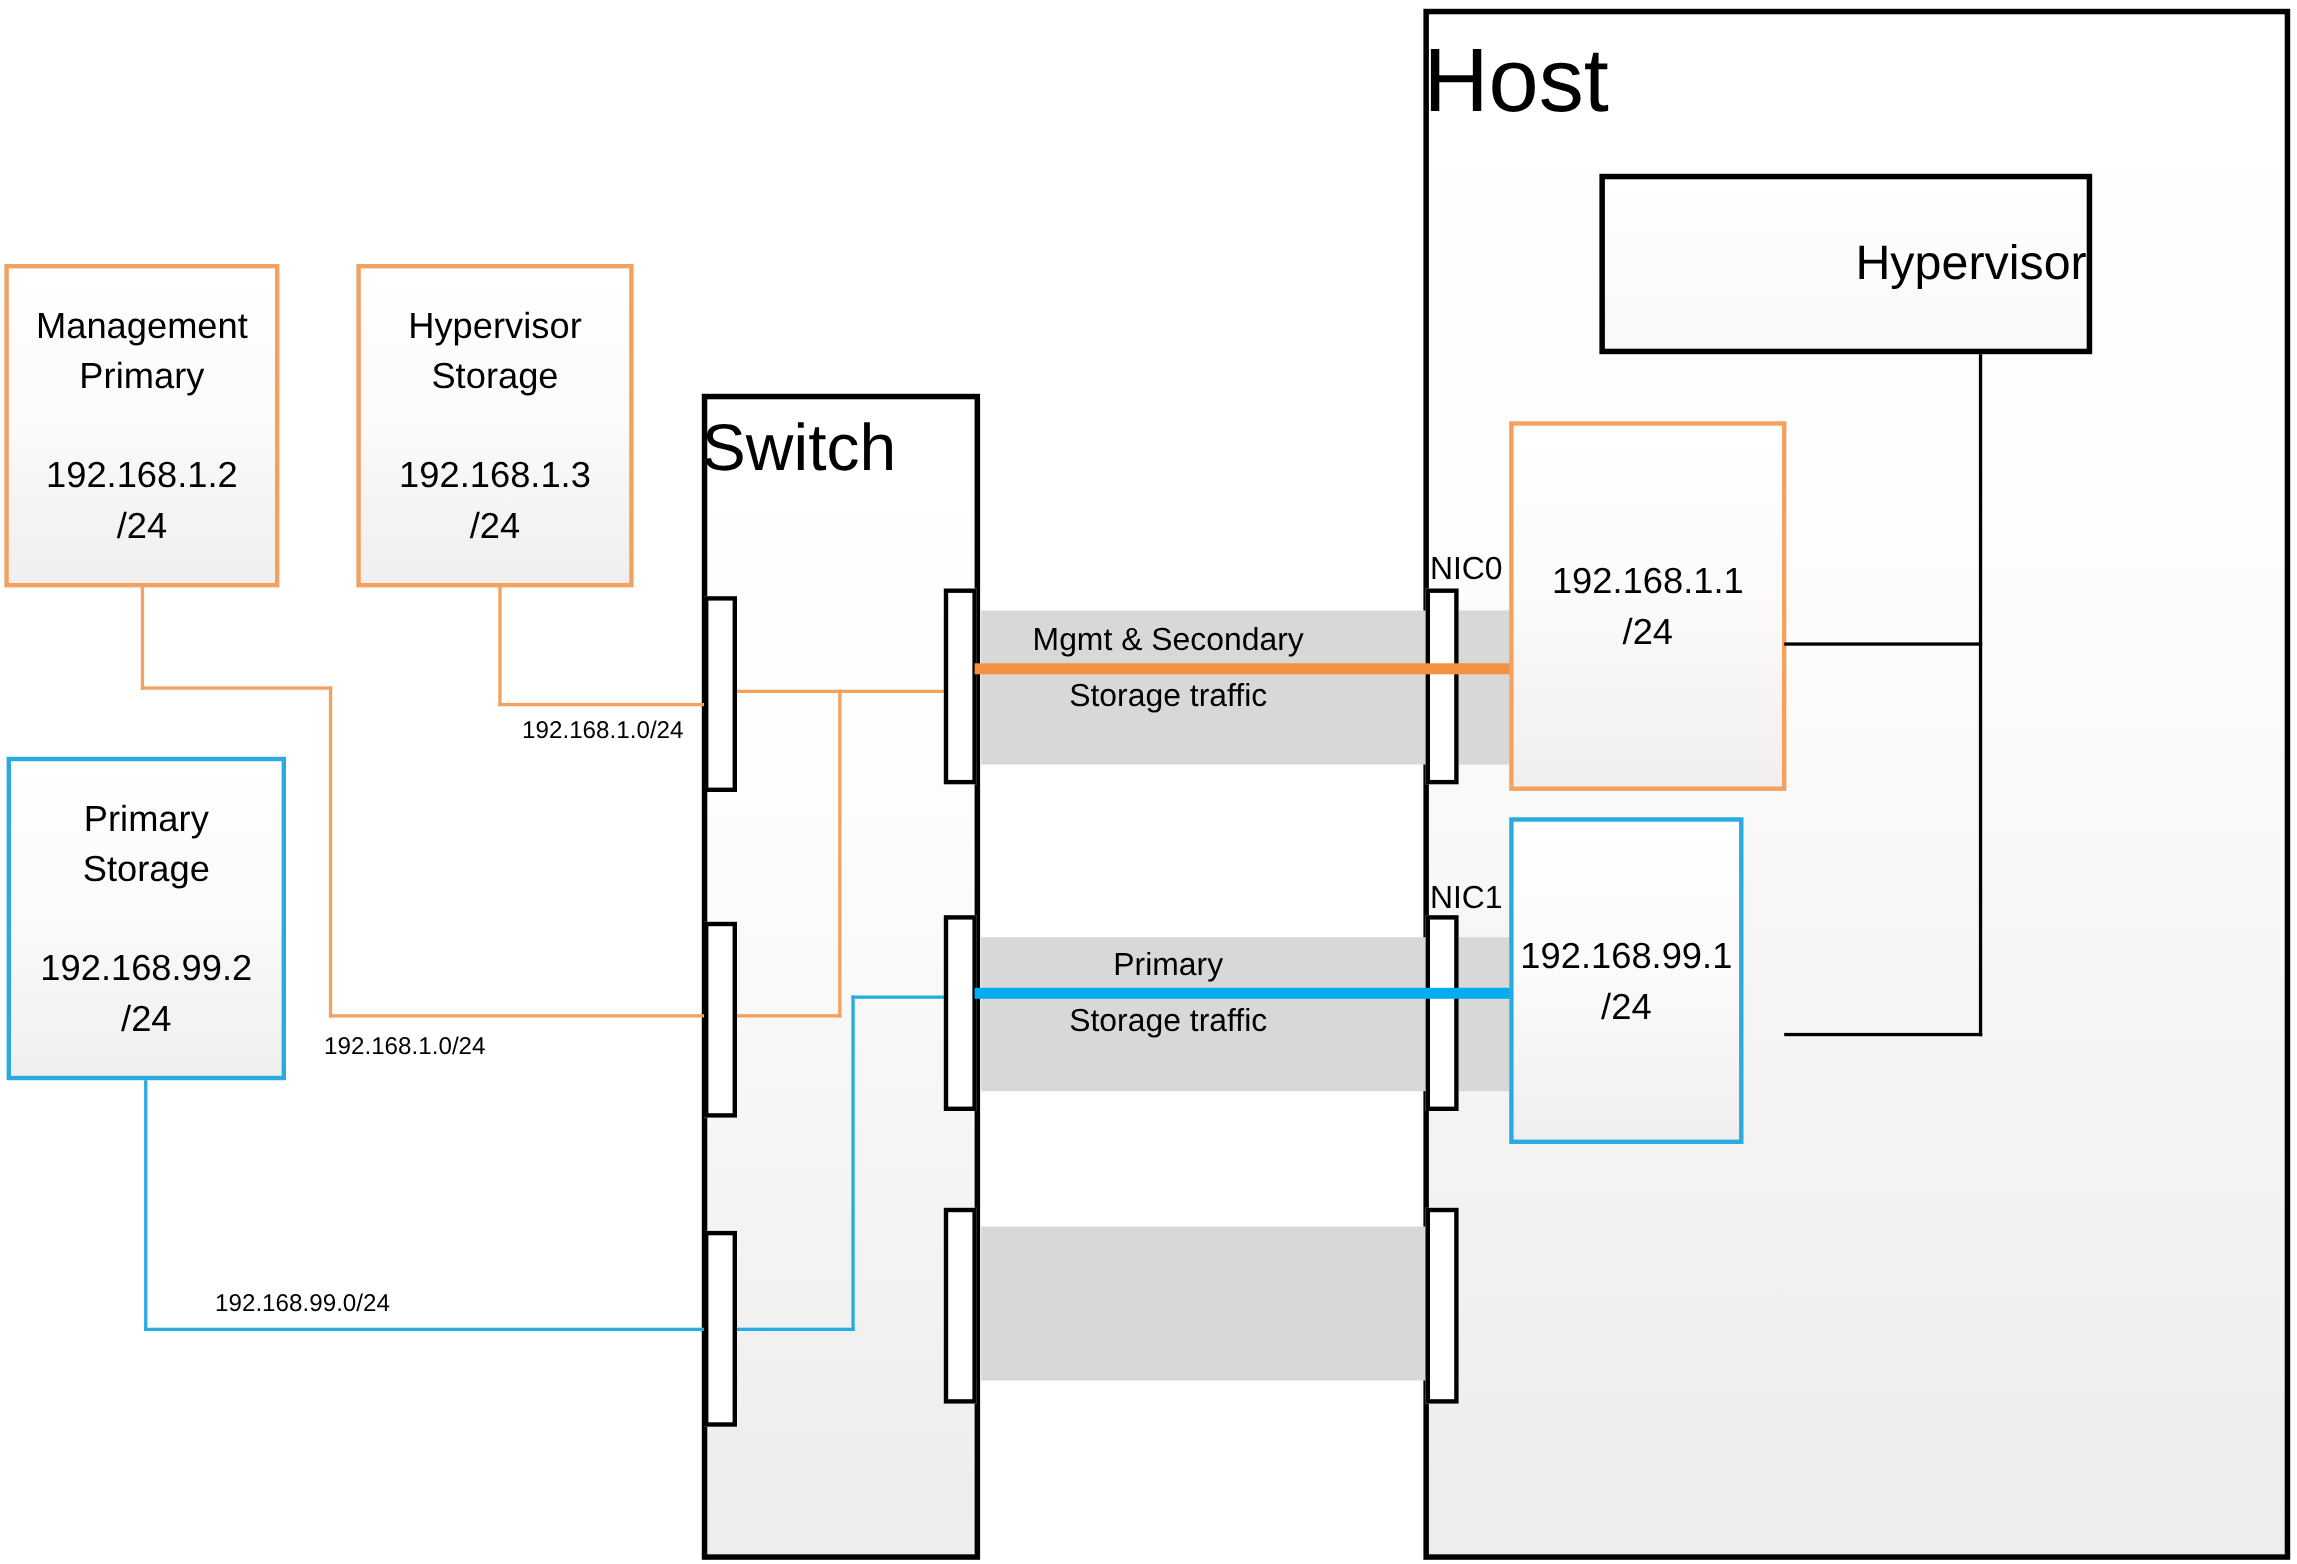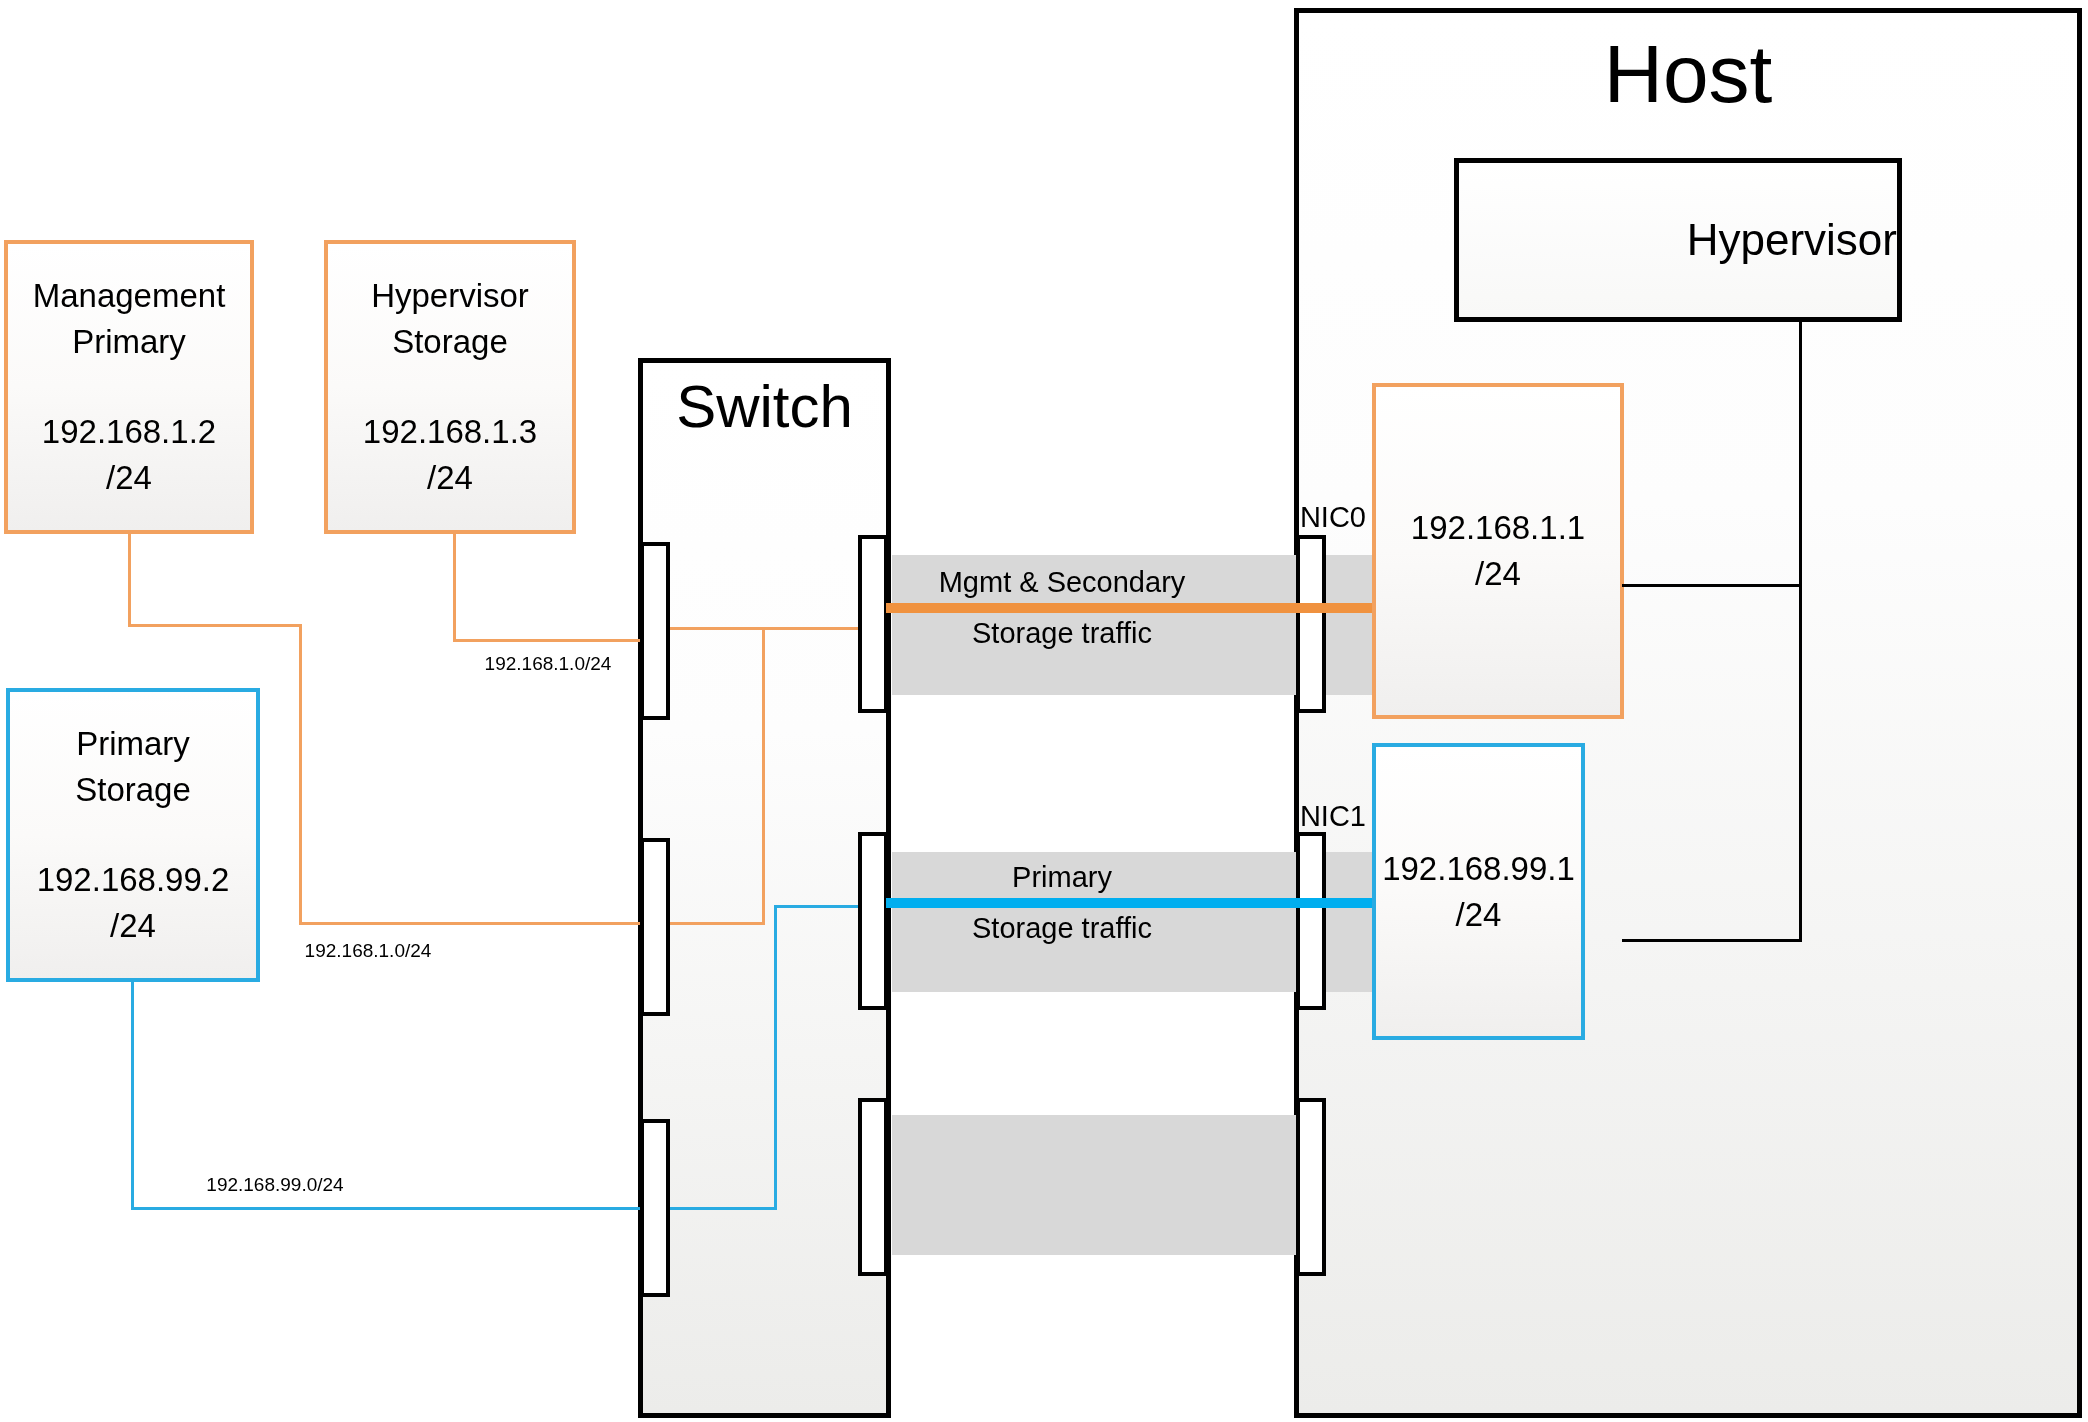--- a/index.html
+++ b/index.html
@@ -42,25 +42,25 @@
         font-size:33px;line-height:46px;
         background:linear-gradient(180deg,#ffffff 0%,#fbfaf9 50%,#f0efee 100%)}
   .node.orange{border:4px solid var(--orange-border)}
   .node.blue{border:4px solid var(--blue-border)}
   #mgmt{left:4px;top:240px;width:250px;height:294px}
   #secondary{left:324px;top:240px;width:252px;height:294px}
   #primary{left:6px;top:688px;width:254px;height:294px}
   #nic0{left:1372px;top:383px;width:252px;height:336px}
   #nic1{left:1372px;top:743px;width:213px;height:297px}
 
-  .title{position:absolute;text-align:center}
+  .title{position:absolute;text-align:left}
   #host-title{left:1294px;top:28px;width:788px;font-size:82px;line-height:92px}
   #switch-title{left:638px;top:372px;width:253px;font-size:60px;line-height:70px}
 
-  .lbl{position:absolute;text-align:center;font-size:19px;line-height:30px}
+  .lbl{position:absolute;text-align:center;font-size:22px;line-height:30px}
   #lbl-secondary{left:398px;top:649px;width:300px}
   #lbl-management{left:218px;top:936px;width:300px}
   #lbl-primary{left:125px;top:1170px;width:300px}
 
   .bandtext{position:absolute;left:892px;width:340px;text-align:center;
             font-size:29px;line-height:40px}
   #band1-l1{top:562px}
   #band1-l2{top:613px}
   #band2-l1{top:857px}
   #band2-l2{top:908px}

